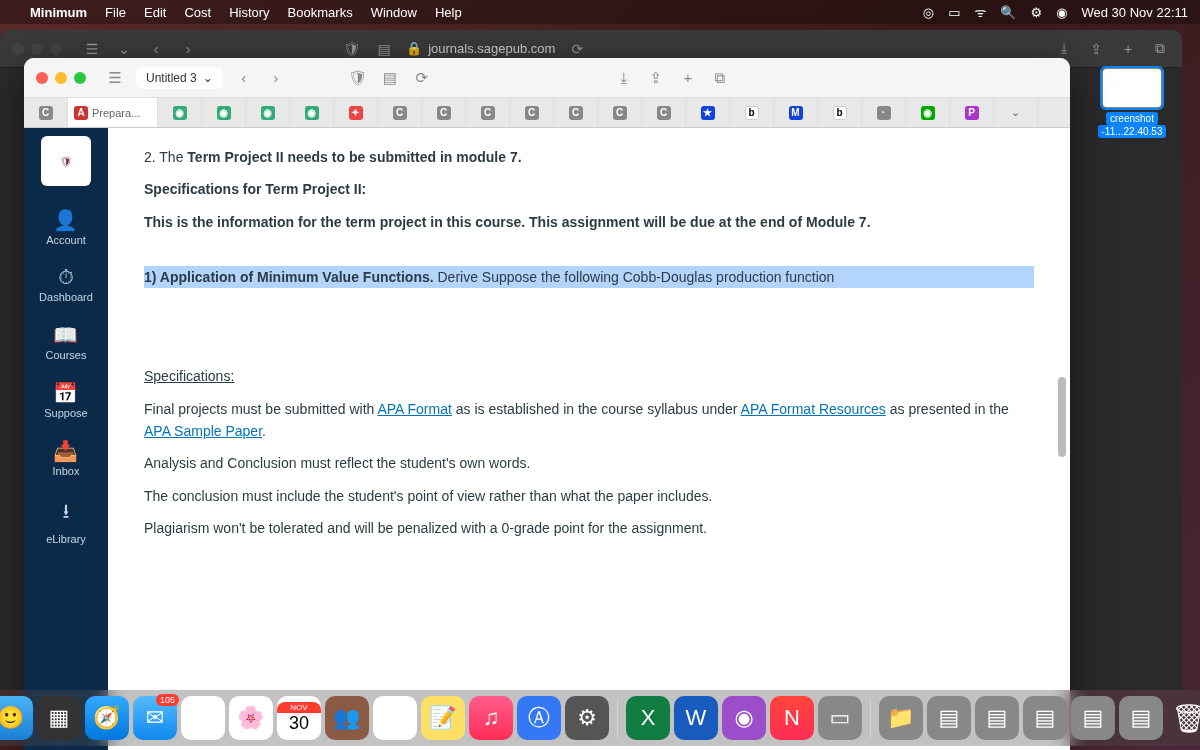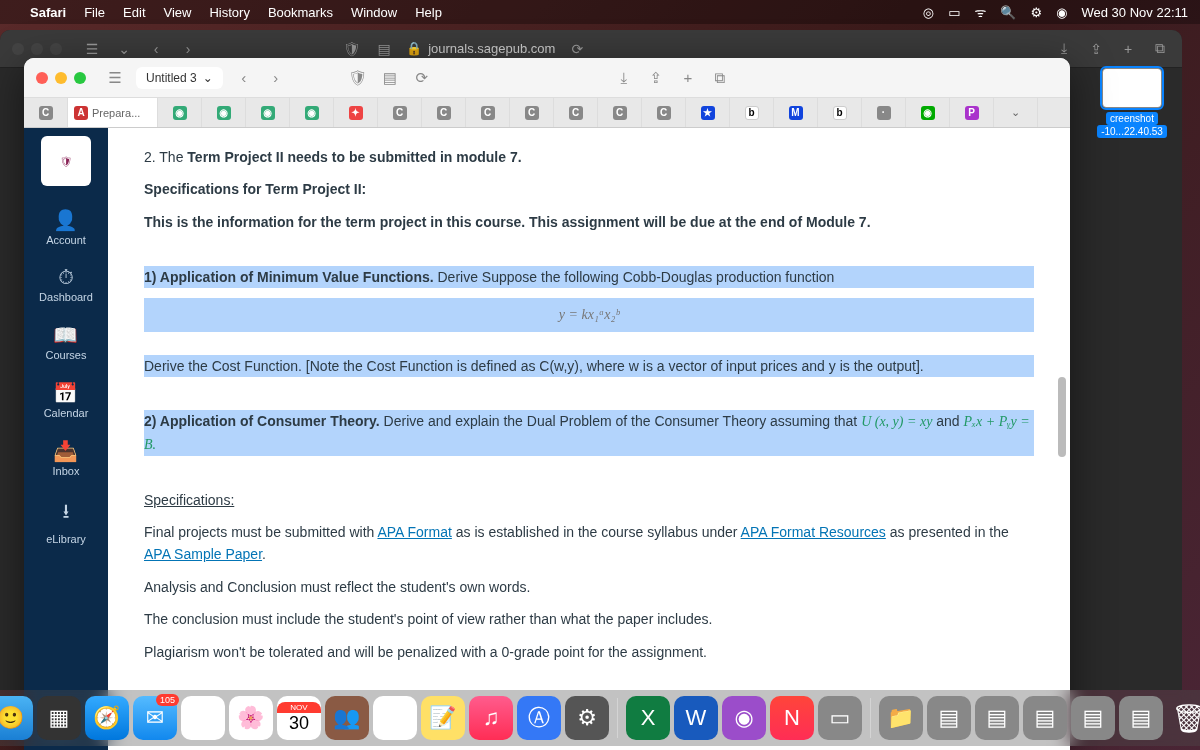--- a/index.html
+++ b/index.html
@@ -97,24 +97,24 @@
 .di-news { background: linear-gradient(#ff453a,#ff2d55); }
 .di-generic { background: #888; }
 .di-trash { background: transparent; font-size: 28px; }
 .percent-badge { position: absolute; right: 132px; bottom: 90px; background: #fff; color: #333; font-size: 11px; padding: 2px 6px; border-radius: 3px; }
 </style>
 </head>
 <body>
 
 <div class="menubar">
   <span class="apple"></span>
-  <span class="app-name">Safari</span>
+  <span class="app-name">Minimum</span>
   <span>File</span>
   <span>Edit</span>
-  <span>View</span>
+  <span>Cost</span>
   <span>History</span>
   <span>Bookmarks</span>
   <span>Window</span>
   <span>Help</span>
   <span class="spacer"></span>
   <div class="right">
     <span>◎</span>
     <span>▭</span>
     <span>ᯤ</span>
     <span>🔍</span>
@@ -148,21 +148,21 @@
     <span class="tb-icon">⇪</span>
     <span class="tb-icon">+</span>
     <span class="tb-icon">⧉</span>
   </div>
 </div>
 
 <div class="desktop-icons">
   <div class="di sel">
     <div class="thumb"></div>
     <span class="lbl">creenshot</span><br>
-    <span class="lbl">-10...22.40.53</span>
+    <span class="lbl">-11...22.40.53</span>
   </div>
 </div>
 <div class="percent-badge">%</div>
 
 <div class="window-inner">
   <div class="toolbar-inner">
     <div class="traffic-lights-inner">
       <div class="tl-r"></div>
       <div class="tl-y"></div>
       <div class="tl-g"></div>
@@ -263,21 +263,21 @@
       <div class="sb-item">
         <span class="ico">⏱</span>
         <span>Dashboard</span>
       </div>
       <div class="sb-item">
         <span class="ico">📖</span>
         <span>Courses</span>
       </div>
       <div class="sb-item">
         <span class="ico">📅</span>
-        <span>Calendar</span>
+        <span>Suppose</span>
       </div>
       <div class="sb-item">
         <span class="ico">📥</span>
         <span>Inbox</span>
       </div>
       <div class="sb-item">
         <span class="ico">⭳</span>
         <span>eLibrary</span>
       </div>
       <div class="sb-collapse">|←</div>
@@ -286,28 +286,22 @@
     <div class="main">
       <p>
         <span>2. The </span><strong>Term Project II needs to be submitted in module 7.</strong>
       </p>
       <p><strong>Specifications for Term Project II:</strong></p>
       <p><strong>This is the information for the term project in this course. This assignment will be due at the end of Module 7.</strong></p>
       <br>
       <p class="hl">
         <strong>1) Application of Minimum Value Functions.</strong><span> Derive Suppose the following Cobb-Douglas production function</span>
       </p>
-      <span class="formula hl">y = kx₁ᵃx₂ᵇ</span>
       <br>
-      <p class="hl">Derive the Cost Function. [Note the Cost Function is defined as C(w,y), where w is a vector of input prices and y is the output].</p>
       <br>
-      <p class="hl">
-        <strong>2) Application of Consumer Theory.</strong><span> Derive and explain the Dual Problem of the Consumer Theory assuming that </span>
-        <span class="formula2">U (x, y) = xy</span><span> and </span><span class="formula2">Pₓx + Pᵧy = B.</span>
-      </p>
       <br>
       <p><u>Specifications:</u></p>
       <p>
         <span>Final projects must be submitted with </span><a href="#">APA Format</a><span> as is established in the course syllabus under </span><a href="#">APA Format Resources</a><span> as presented in the </span><a href="#">APA Sample Paper</a><span>.</span>
       </p>
       <p>Analysis and Conclusion must reflect the student's own words.</p>
       <p>The conclusion must include the student's point of view rather than what the paper includes.</p>
       <p>Plagiarism won't be tolerated and will be penalized with a 0-grade point for the assignment.</p>
       <div class="scroll-ind"></div>
     </div>

